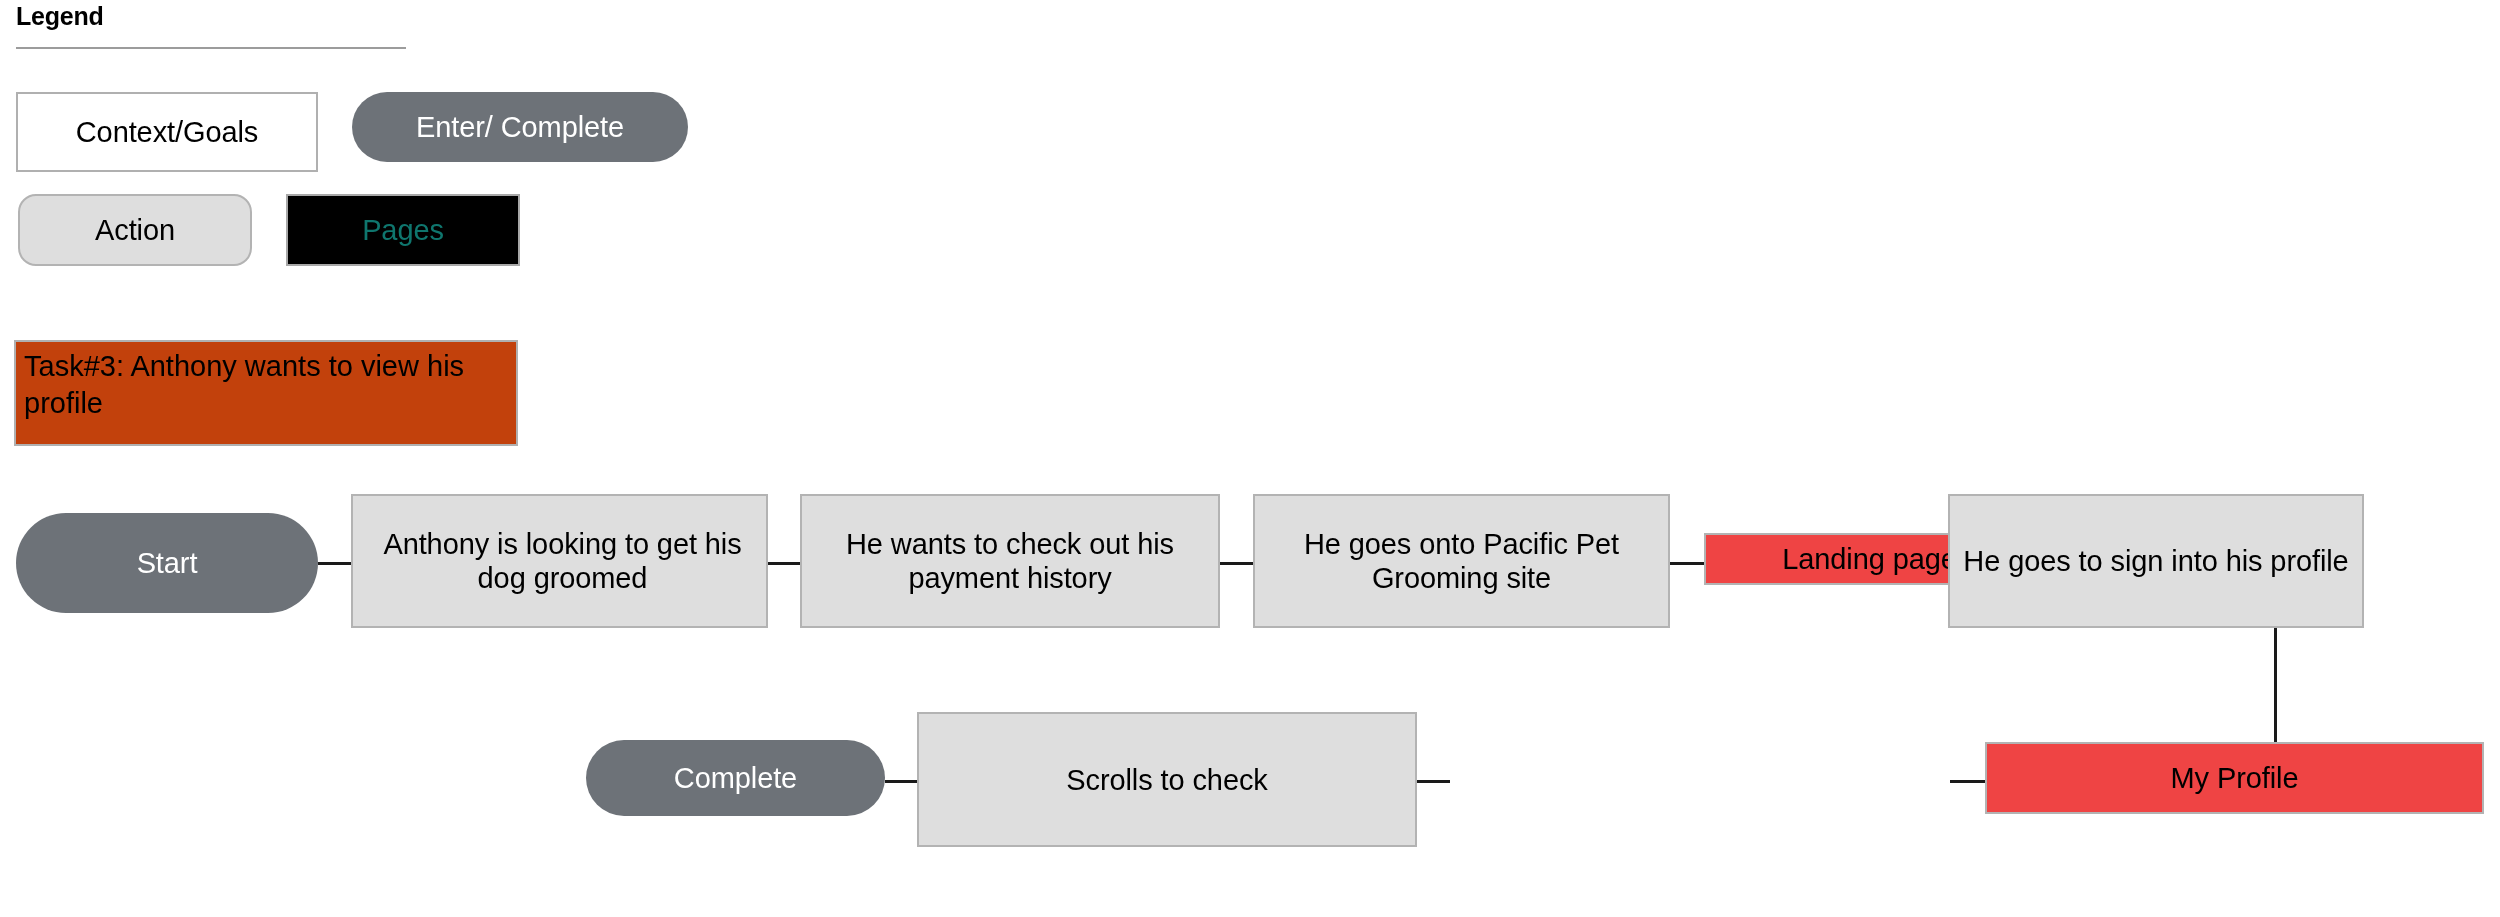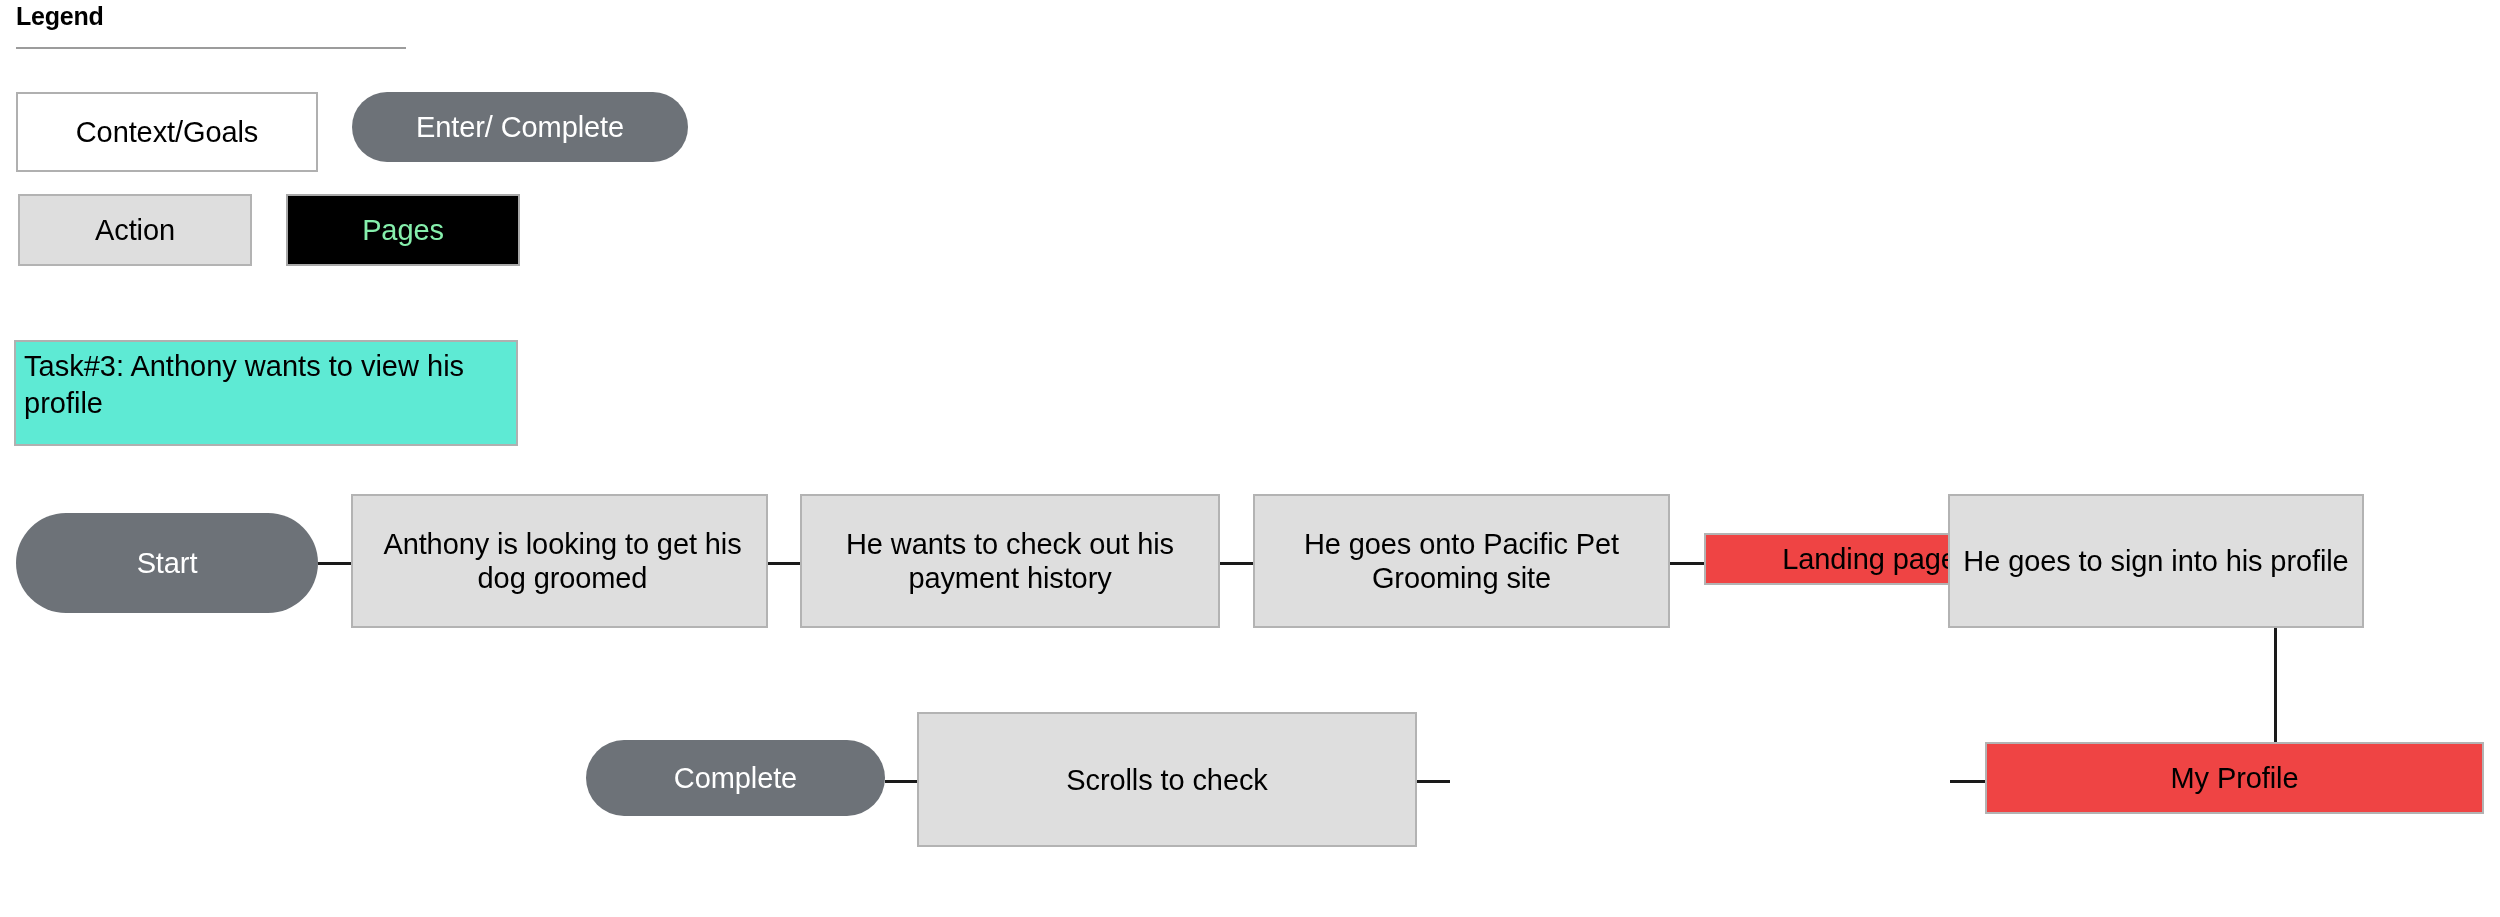--- a/index.html
+++ b/index.html
@@ -62,43 +62,43 @@
     color: #000;
   }
   .node-pill {
     background: #6d7278;
     color: #ffffff;
     border-radius: 999px;
     border: none;
   }
   .node-black {
     background: #000000;
-    color: #86efac;
+    color: #0f766e;
     border: 2px solid #a8a8a8;
   }
   .node-blue {
     background: #ef4444;
     color: #000000;
     border: 2px solid #b3b3b3;
   }
 
   
   .chip-context { left:16px;  top:92px;  width:302px; height:80px; font-size:29px; }
   .chip-enter   { left:352px; top:92px;  width:336px; height:70px; font-size:29px; }
-  .chip-action  { left:18px;  top:194px; width:234px; height:72px; font-size:29px; }
+  .chip-action  { left:18px;  top:194px; width:234px; height:72px; font-size:29px;border-radius:18px; }
   .chip-pages   { left:286px; top:194px; width:234px; height:72px; font-size:29px; }
 
   
   .task-note {
     left: 14px;
     top: 340px;
     width: 504px;
     height: 106px;
     border: 2px solid #b0b0b0;
-    background: #5eead4;
+    background: #c2410c;
     font-size: 29px;
     line-height: 37px;
     padding: 6px 8px 0 8px;
     text-align: left;
     color: #000;
     display: block;
   }
 
   
   .n-start    { left:16px;   top:513px; width:302px; height:100px; }

